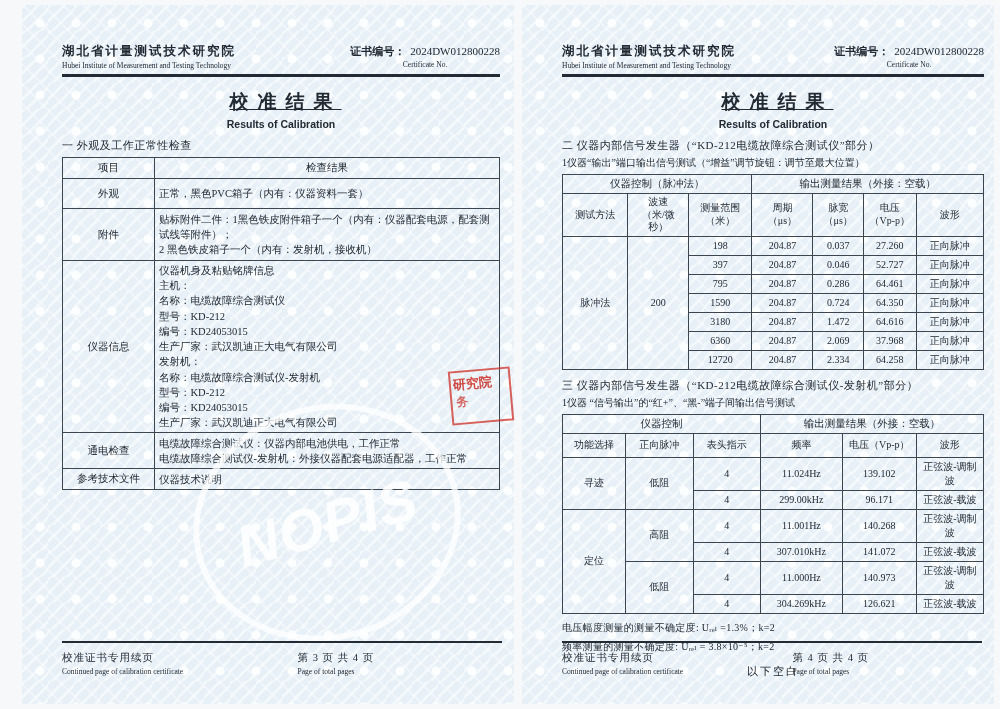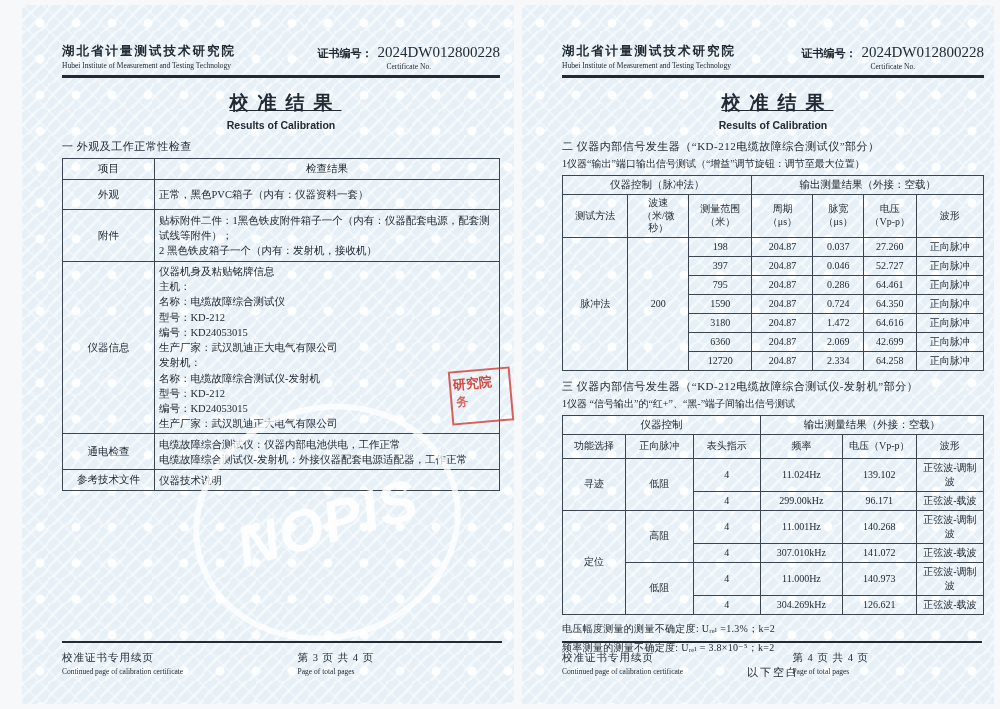--- a/index.html
+++ b/index.html
@@ -23,21 +23,21 @@
   #left-page  { left: 22px;  width: 492px; padding: 38px 14px 0 40px; }
   #right-page { left: 522px; width: 472px; padding: 38px 10px 0 40px; }
 
   .hdr { display:flex; justify-content:space-between; align-items:flex-start;
          border-bottom: 3px solid #222a33; padding-bottom: 4px; }
   .inst-cn { font-size: 12.5px; font-weight: bold; letter-spacing: 2px; }
   .inst-en { font-size: 7.5px; margin-top: 1px; }
   .cert { text-align:center; padding-top:1px; }
   .cert-row { display:flex; gap:5px; align-items:baseline; }
   .cert-label { font-size: 11px; font-weight: bold; }
-  .cert-no { font-size: 15px; }
+  .cert-no { font-size: 11px; }
   .cert-en { font-size: 7.5px; margin-top: 1px; }
 
   .doc-title { text-align:center; font-size: 19px; font-weight: bold;
                letter-spacing: 9px; margin-top: 12px; text-indent: 9px; text-decoration: underline; }
   .doc-sub { text-align:center; font-size: 10.5px; font-weight: bold; margin-top: 3px;
              font-family: "Liberation Sans", sans-serif; }
   .section { font-size: 11px; margin-top: 8px; letter-spacing: 0.5px; }
   .section-sub { font-size: 10px; margin-top: 3px; }
 
   table { border-collapse: collapse; width: 100%; table-layout: fixed; }
@@ -259,21 +259,21 @@
       <td>3180</td>
       <td>204.87</td>
       <td>1.472</td>
       <td>64.616</td>
       <td>正向脉冲</td>
     </tr>
     <tr>
       <td>6360</td>
       <td>204.87</td>
       <td>2.069</td>
-      <td>42.699</td>
+      <td>37.968</td>
       <td>正向脉冲</td>
     </tr>
     <tr>
       <td>12720</td>
       <td>204.87</td>
       <td>2.334</td>
       <td>64.258</td>
       <td>正向脉冲</td>
     </tr>
   </tbody>

